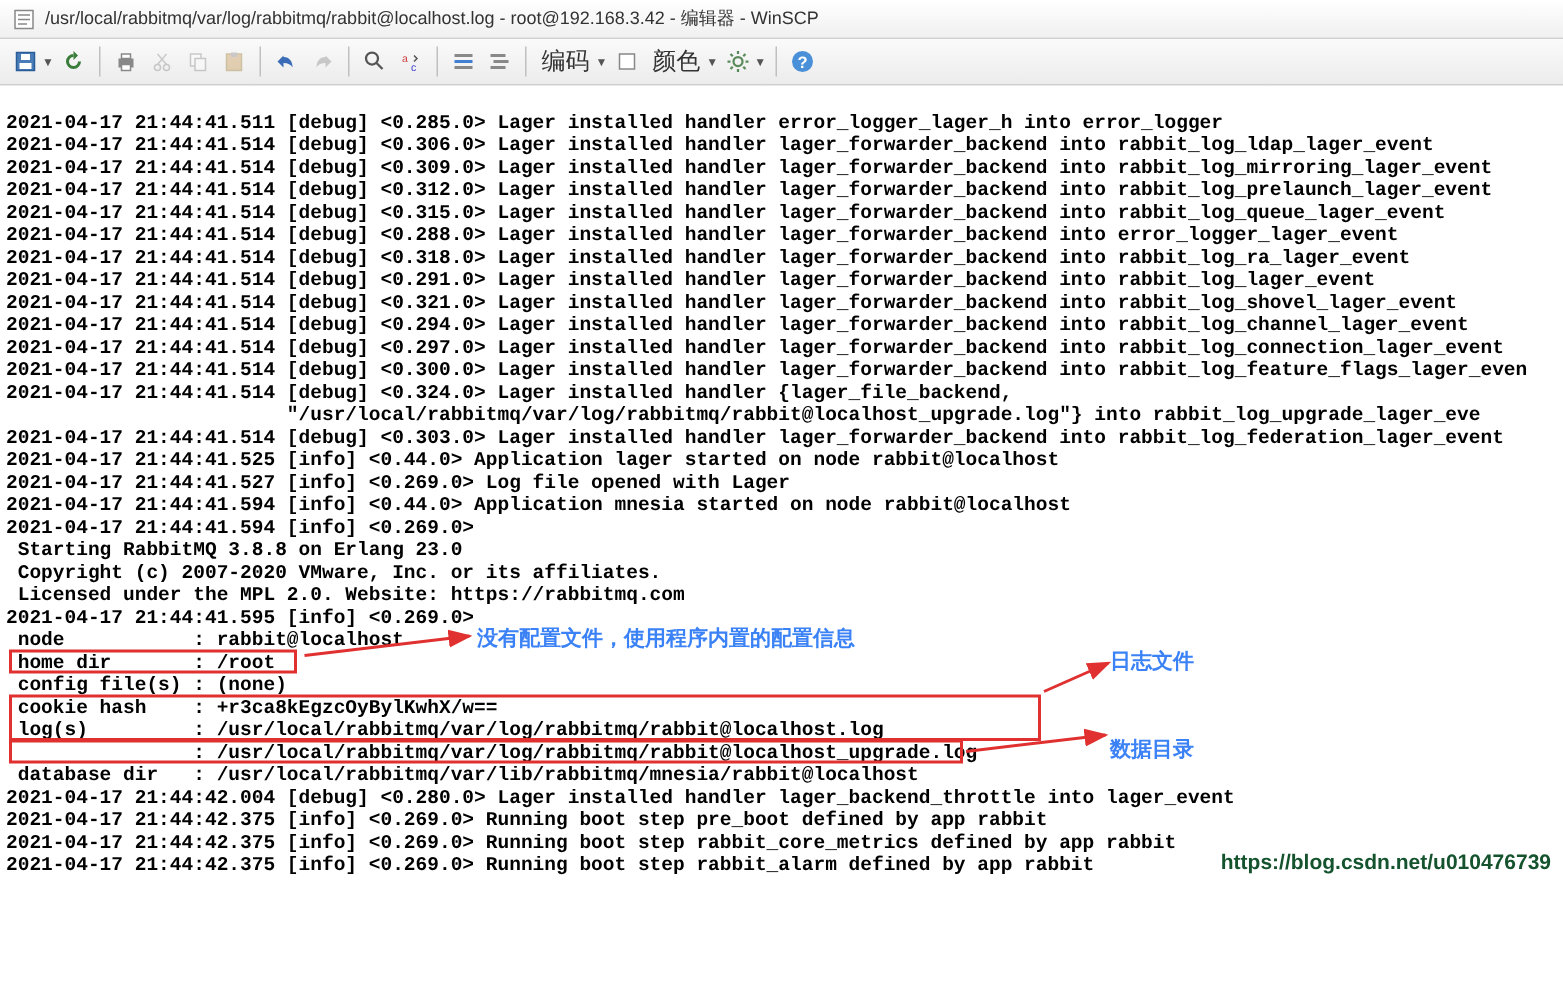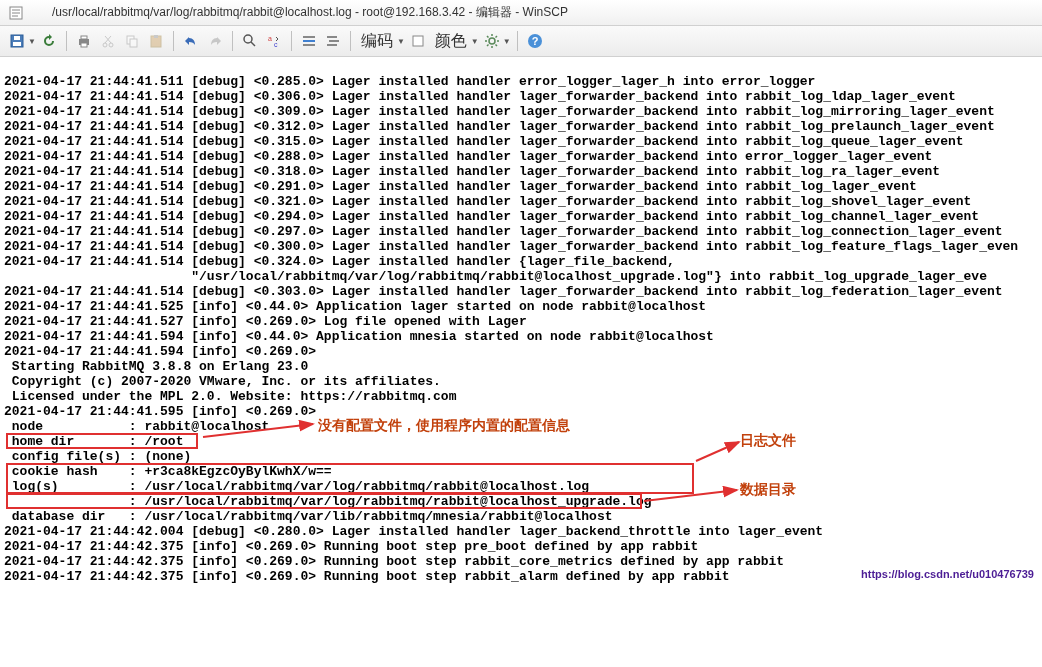--- a/index.html
+++ b/index.html
@@ -1,30 +1,30 @@
 <!DOCTYPE html>
 <html><head>
   <meta charset="utf-8">
   <style>
     * { margin: 0; padding: 0; box-sizing: border-box; }
     body { font-family: "Microsoft YaHei", Arial, sans-serif; font-size: 12px; background: #fff; width: 1042px; }
     .title-bar { background: linear-gradient(#fff, #f0f0f0); border-bottom: 1px solid #d0d0d0; padding: 4px 8px; display: flex; align-items: center; gap: 6px; }
     .title-bar .icon { width: 16px; height: 16px; display: inline-flex; align-items: center; justify-content: center; }
-    .title-text { font-size: 12px; color: #333; margin-left: 22px; }
+    .title-text { font-size: 12px; color: #333; }
     .toolbar { background: linear-gradient(#fafafa, #ececec); border-bottom: 1px solid #d0d0d0; padding: 4px 6px; display: flex; align-items: center; gap: 2px; }
     .toolbar .btn { width: 22px; height: 22px; display: inline-flex; align-items: center; justify-content: center; border: 1px solid transparent; border-radius: 2px; cursor: pointer; }
     .toolbar .sep { width: 1px; height: 20px; background: #c0c0c0; margin: 0 4px; }
     .toolbar .label { font-size: 16px; color: #333; padding: 0 4px; }
     .toolbar .dropdown-arrow { font-size: 8px; color: #555; margin-left: -2px; }
     .content { font-family: Consolas, "Courier New", monospace; font-size: 13px; line-height: 15px; white-space: pre; padding: 2px 4px; color: #000; position: relative; overflow: hidden; font-weight: bold; }
     .highlight-box { border: 2px solid #e03030; position: absolute; z-index: 2; }
-    .annotation { position: absolute; color: #c2410c; font-family: "Microsoft YaHei", sans-serif; font-size: 14px; z-index: 3; }
+    .annotation { position: absolute; color: #3b82f6; font-family: "Microsoft YaHei", sans-serif; font-size: 14px; z-index: 3; }
     .arrow { position: absolute; z-index: 2; }
     .arrow svg { overflow: visible; }
-    .watermark { position: absolute; right: 8px; bottom: 4px; color: #4c1d95; font-size: 11px; font-family: Arial; z-index: 5; }
+    .watermark { position: absolute; right: 8px; bottom: 4px; color: #14532d; font-size: 14px; font-family: Arial; z-index: 5; }
   </style>
 </head>
 <body>
 
 <div class="title-bar">
   <span class="icon">
     <svg width="16" height="16" viewBox="0 0 16 16">
         <rect x="2" y="2" width="12" height="12" fill="#fff" stroke="#888"></rect>
         <line x1="4" y1="5" x2="12" y2="5" stroke="#888"></line>
         <line x1="4" y1="8" x2="12" y2="8" stroke="#888"></line>
@@ -193,20 +193,20 @@
           </marker>
         </defs>
         <line x1="5" y1="18" x2="115" y2="5" stroke="#e03030" stroke-width="2" marker-end="url(#ah1)"></line>
       </svg></div><div class="annotation" style="left: 740px; top: 376px;">日志文件</div><div class="arrow" style="left: 694px; top: 382px;"><svg width="50" height="25">
         <defs>
           <marker id="ah2" markerWidth="8" markerHeight="8" refX="7" refY="3" orient="auto">
             <path d="M0,0 L8,3 L0,6 z" fill="#e03030"></path>
           </marker>
         </defs>
         <line x1="2" y1="22" x2="45" y2="3" stroke="#e03030" stroke-width="2" marker-end="url(#ah2)"></line>
-      </svg></div><div class="annotation" style="left: 740px; top: 425px;">数据目录</div><div class="arrow" style="left: 642px; top: 428px;"><svg width="100" height="20">
+      </svg></div><div class="annotation" style="left: 740px; top: 435px;">数据目录</div><div class="arrow" style="left: 642px; top: 428px;"><svg width="100" height="20">
         <defs>
           <marker id="ah3" markerWidth="8" markerHeight="8" refX="7" refY="3" orient="auto">
             <path d="M0,0 L8,3 L0,6 z" fill="#e03030"></path>
           </marker>
         </defs>
         <line x1="2" y1="16" x2="95" y2="5" stroke="#e03030" stroke-width="2" marker-end="url(#ah3)"></line>
       </svg></div><div class="watermark">https://blog.csdn.net/u010476739</div></div>
 
 </body></html>

